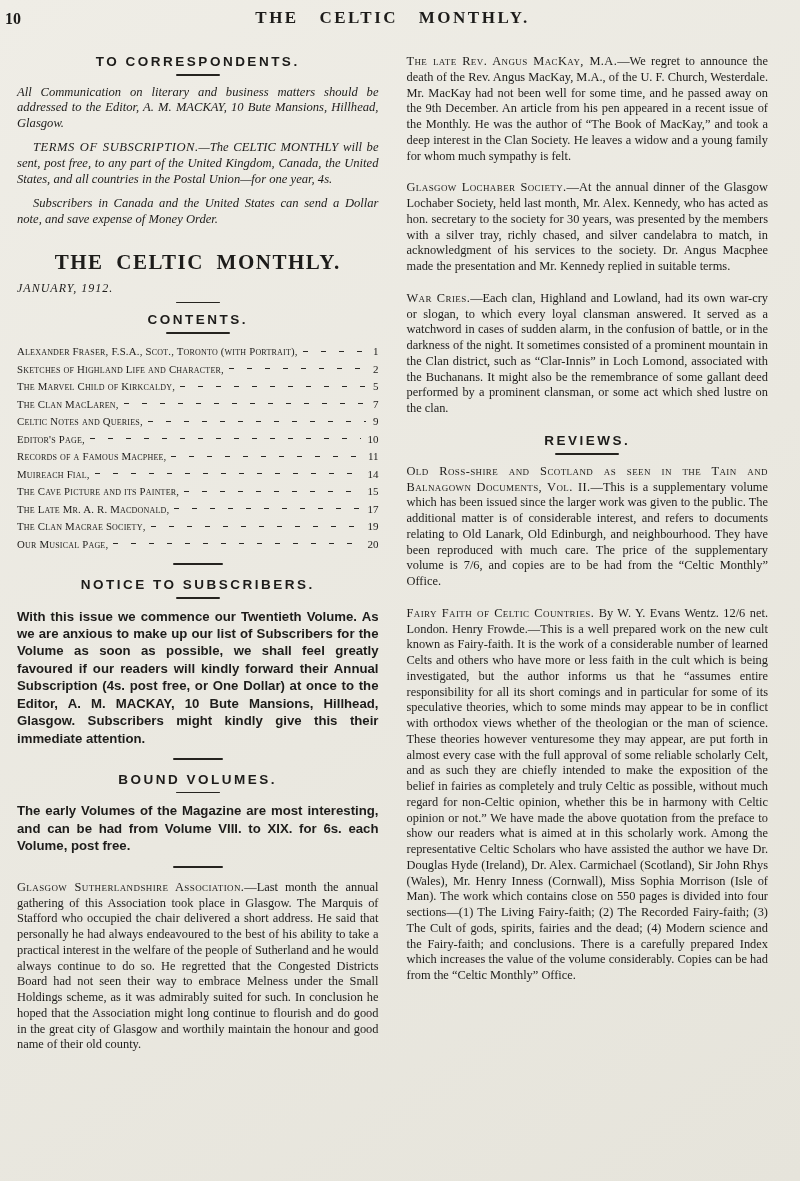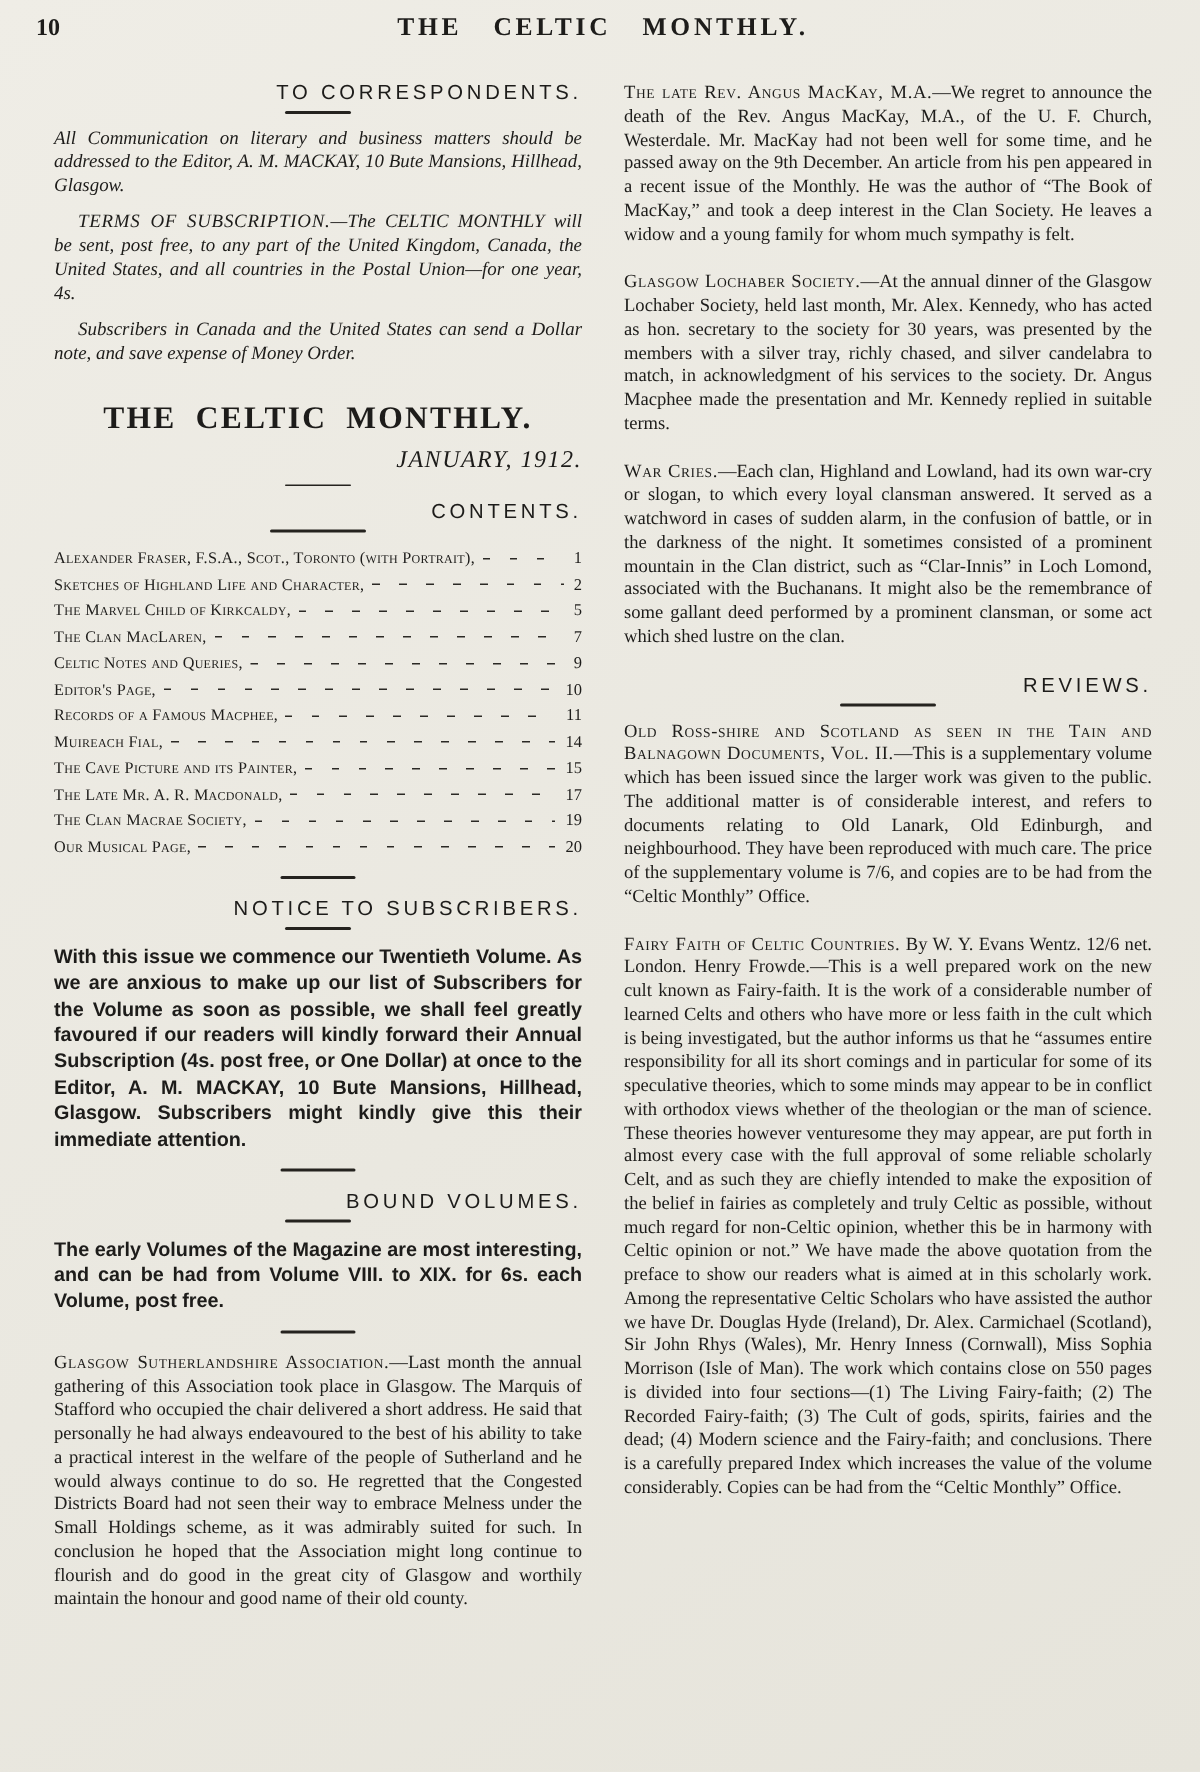--- a/index.html
+++ b/index.html
@@ -5,21 +5,21 @@
   * { box-sizing: border-box; }
   html,body { margin:0; padding:0; }
   body {
     width:800px; height:1181px;
     background:#e8e6df;
     font-family:"Liberation Serif", serif;
     color:#1d1c1a;
   }
   .sheet {
     width:800px; height:1181px;
-    padding:8px 32px 18px 36px;
+    padding:8px 32px 18px 17px;
     background:linear-gradient(145deg,#efede6 0%, #eae8e0 55%, #e6e4db 100%);
     overflow:hidden;
     position:relative;
   }
   
   .page-header { position:relative; height:30px; }
   .page-num {
     position:absolute; left:-12px; top:2px;
     font-size:16px; font-weight:bold;
   }
@@ -27,31 +27,31 @@
     margin:0; text-align:center;
     font-size:17px; font-weight:bold;
     letter-spacing:2.5px; word-spacing:14px;
   }
   
   .columns { display:flex; gap:28px; margin-top:16px; }
   .col { flex:1; min-width:0; }
 
   
   .sec-heading {
-    margin:0 0 2px 0; text-align:right;
-    font-size:13.5px; font-weight:normal; letter-spacing:2.5px;
+    margin:0 0 2px 0; text-align:center;
+    font-size:13.5px; font-weight:bold; letter-spacing:2.5px;
     font-family:"Liberation Sans", sans-serif;
   }
   .big-title {
     margin:0; text-align:center;
     font-size:21px; font-weight:bold; letter-spacing:1.5px; word-spacing:6px;
   }
   .date-line {
-    margin:6px 0 0 0; text-align:right;
-    font-style:italic; font-size:16px; letter-spacing:1px;
+    margin:6px 0 0 0; text-align:left;
+    font-style:italic; font-size:12px; letter-spacing:1px;
   }
   .rule { height:2px; background:#25231f; margin:5px auto 9px auto; border-radius:1px; }
   .rule.w-sm { width:44px; height:1.5px; }
   .rule.w-md { width:64px; }
   .divider { width:50px; height:2px; background:#25231f; margin:11px auto 12px auto; border-radius:1px; }
 
   
   p { margin:0 0 8px 0; text-align:justify; font-size:12.4px; line-height:1.27;font-family:Liberation Serif, serif; }
   p.italic { font-style:italic; font-size:12.6px; }
   p.indent { text-indent:16px; }

